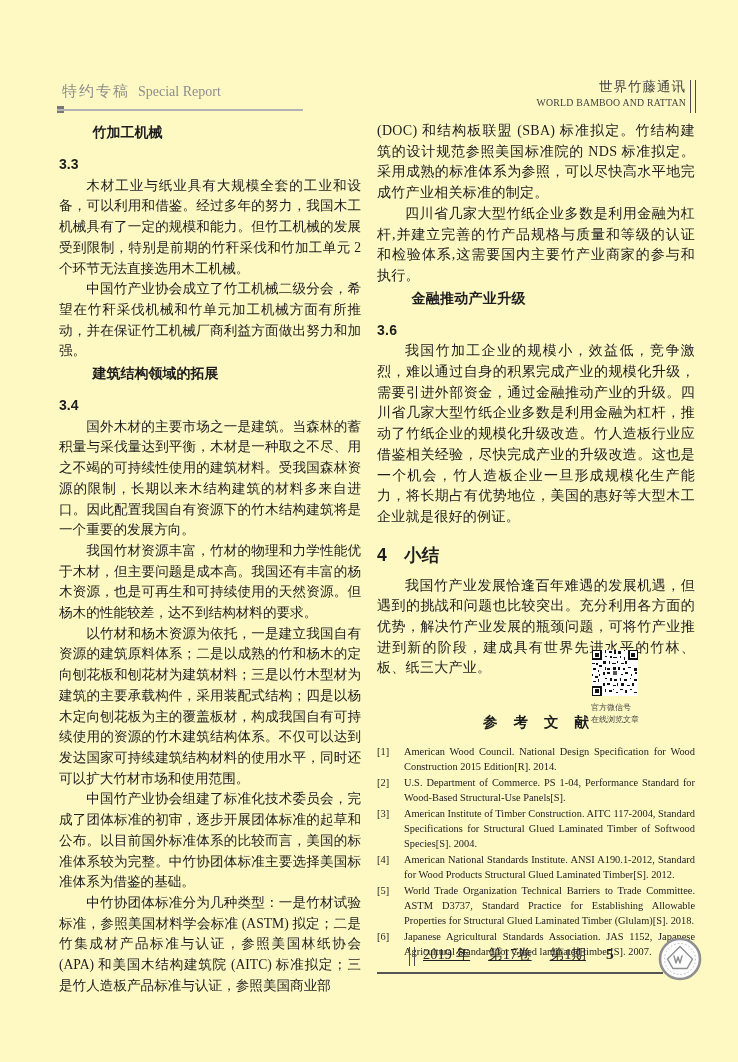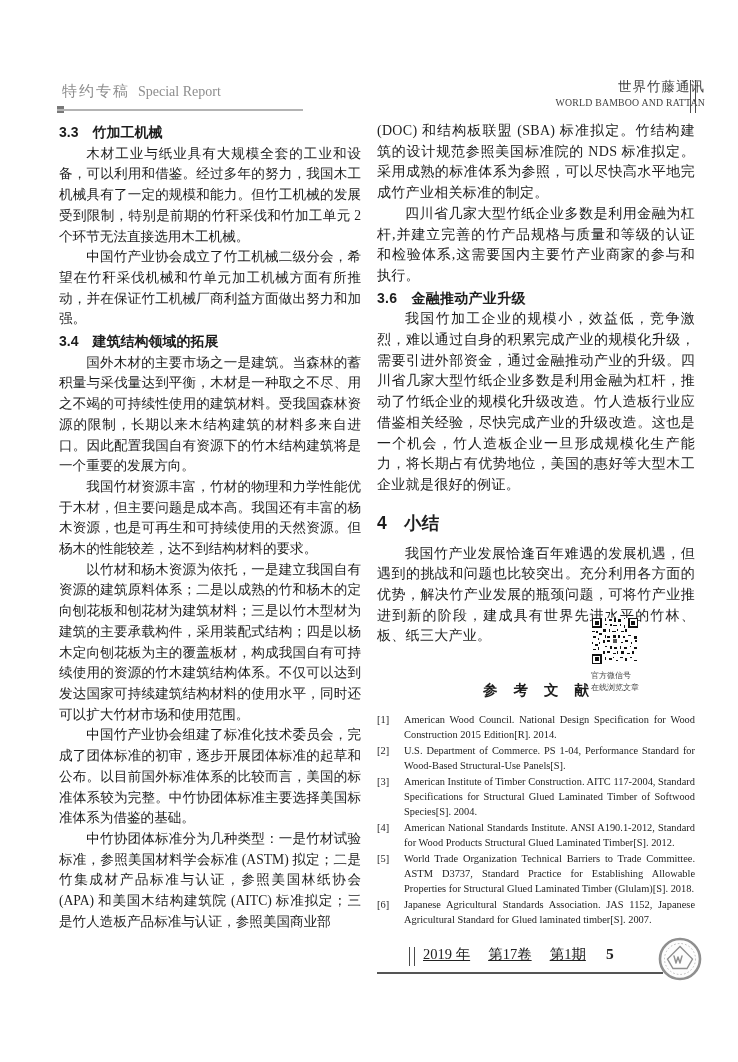--- a/index.html
+++ b/index.html
@@ -1,41 +1,41 @@
 <!DOCTYPE html>
 <html><head>
 <meta charset="utf-8">
 <style>
   html,body{margin:0;padding:0;background:#e9e9e9;}
   .page{
     position:relative;width:738px;height:1062px;margin:0 auto;
-    background:#ffffff;overflow:hidden;
+    background:#fef9c3;overflow:hidden;
     font-family:"Liberation Serif","DejaVu Serif",serif;color:#1d1d1d;
     box-shadow:0 0 4px rgba(0,0,0,.25);
   }
   
   .hdr-left{position:absolute;left:62px;top:82px;white-space:nowrap;color:#8d8d8d;}
   .hdr-left .cn{font-size:15px;letter-spacing:2px;font-family:"Liberation Serif","DejaVu Serif",serif;}
   .hdr-left .en{font-size:14px;margin-left:8px;}
   .hdr-rule{position:absolute;left:57px;top:109px;width:246px;height:2px;background:#b3b3b3;}
   .hdr-square{position:absolute;left:57px;top:106px;width:7px;height:7px;background:#787878;}
-  .hdr-right{position:absolute;left:0;top:79px;width:686px;text-align:right;color:#3f3f3f;line-height:16px;padding-left:19px;}
+  .hdr-right{position:absolute;left:0;top:79px;width:686px;text-align:right;color:#3f3f3f;line-height:16px;}
   .hdr-right .cn{font-size:13.5px;letter-spacing:1px;}
   .hdr-right .en{font-size:9.8px;letter-spacing:.2px;}
   .dbar{position:absolute;width:4px;border-left:1.6px solid #4a4a4a;border-right:1.6px solid #4a4a4a;}
   .hdr-bars{left:690px;top:80px;height:33px;}
   
   .col{position:absolute;top:121px;text-align:justify;}
   .col-left{left:59px;width:302px;font-size:13.6px;line-height:20.7px;}
   .col-right{left:377px;width:318px;font-size:14px;line-height:20.7px;letter-spacing:.3px;}
   .col p{margin:0;text-indent:2em;}
   .col p.noindent{text-indent:0;}
   .sec{display:flex;margin:1px 0;font-family:"Liberation Sans","DejaVu Sans",sans-serif;
        font-weight:bold;font-size:14px;line-height:20.7px;}
-  .sec .sec-num{margin-right:14px;}
+  .sec .sec-num{margin-right:14px;margin-top:32px;}
   .main-sec{display:flex;margin:15px 0 9px;font-family:"Liberation Sans","DejaVu Sans",sans-serif;
        font-weight:bold;font-size:17.5px;line-height:24px;}
   .main-sec .sec-num{margin-right:17px;}
   
   .summary-wrap{position:relative;}
   .qr-block{position:absolute;left:214px;top:74px;display:flex;align-items:center;gap:6px;flex-direction:column;}
   .qr-caption{font-size:8px;line-height:12px;color:#3c3c3c;letter-spacing:0;white-space:nowrap;}
   
   .refs-title{margin:33px 0 12px;text-align:center;font-family:"Liberation Sans","DejaVu Sans",sans-serif;
        font-weight:bold;font-size:14.5px;letter-spacing:6px;line-height:20px;text-indent:6px;}

